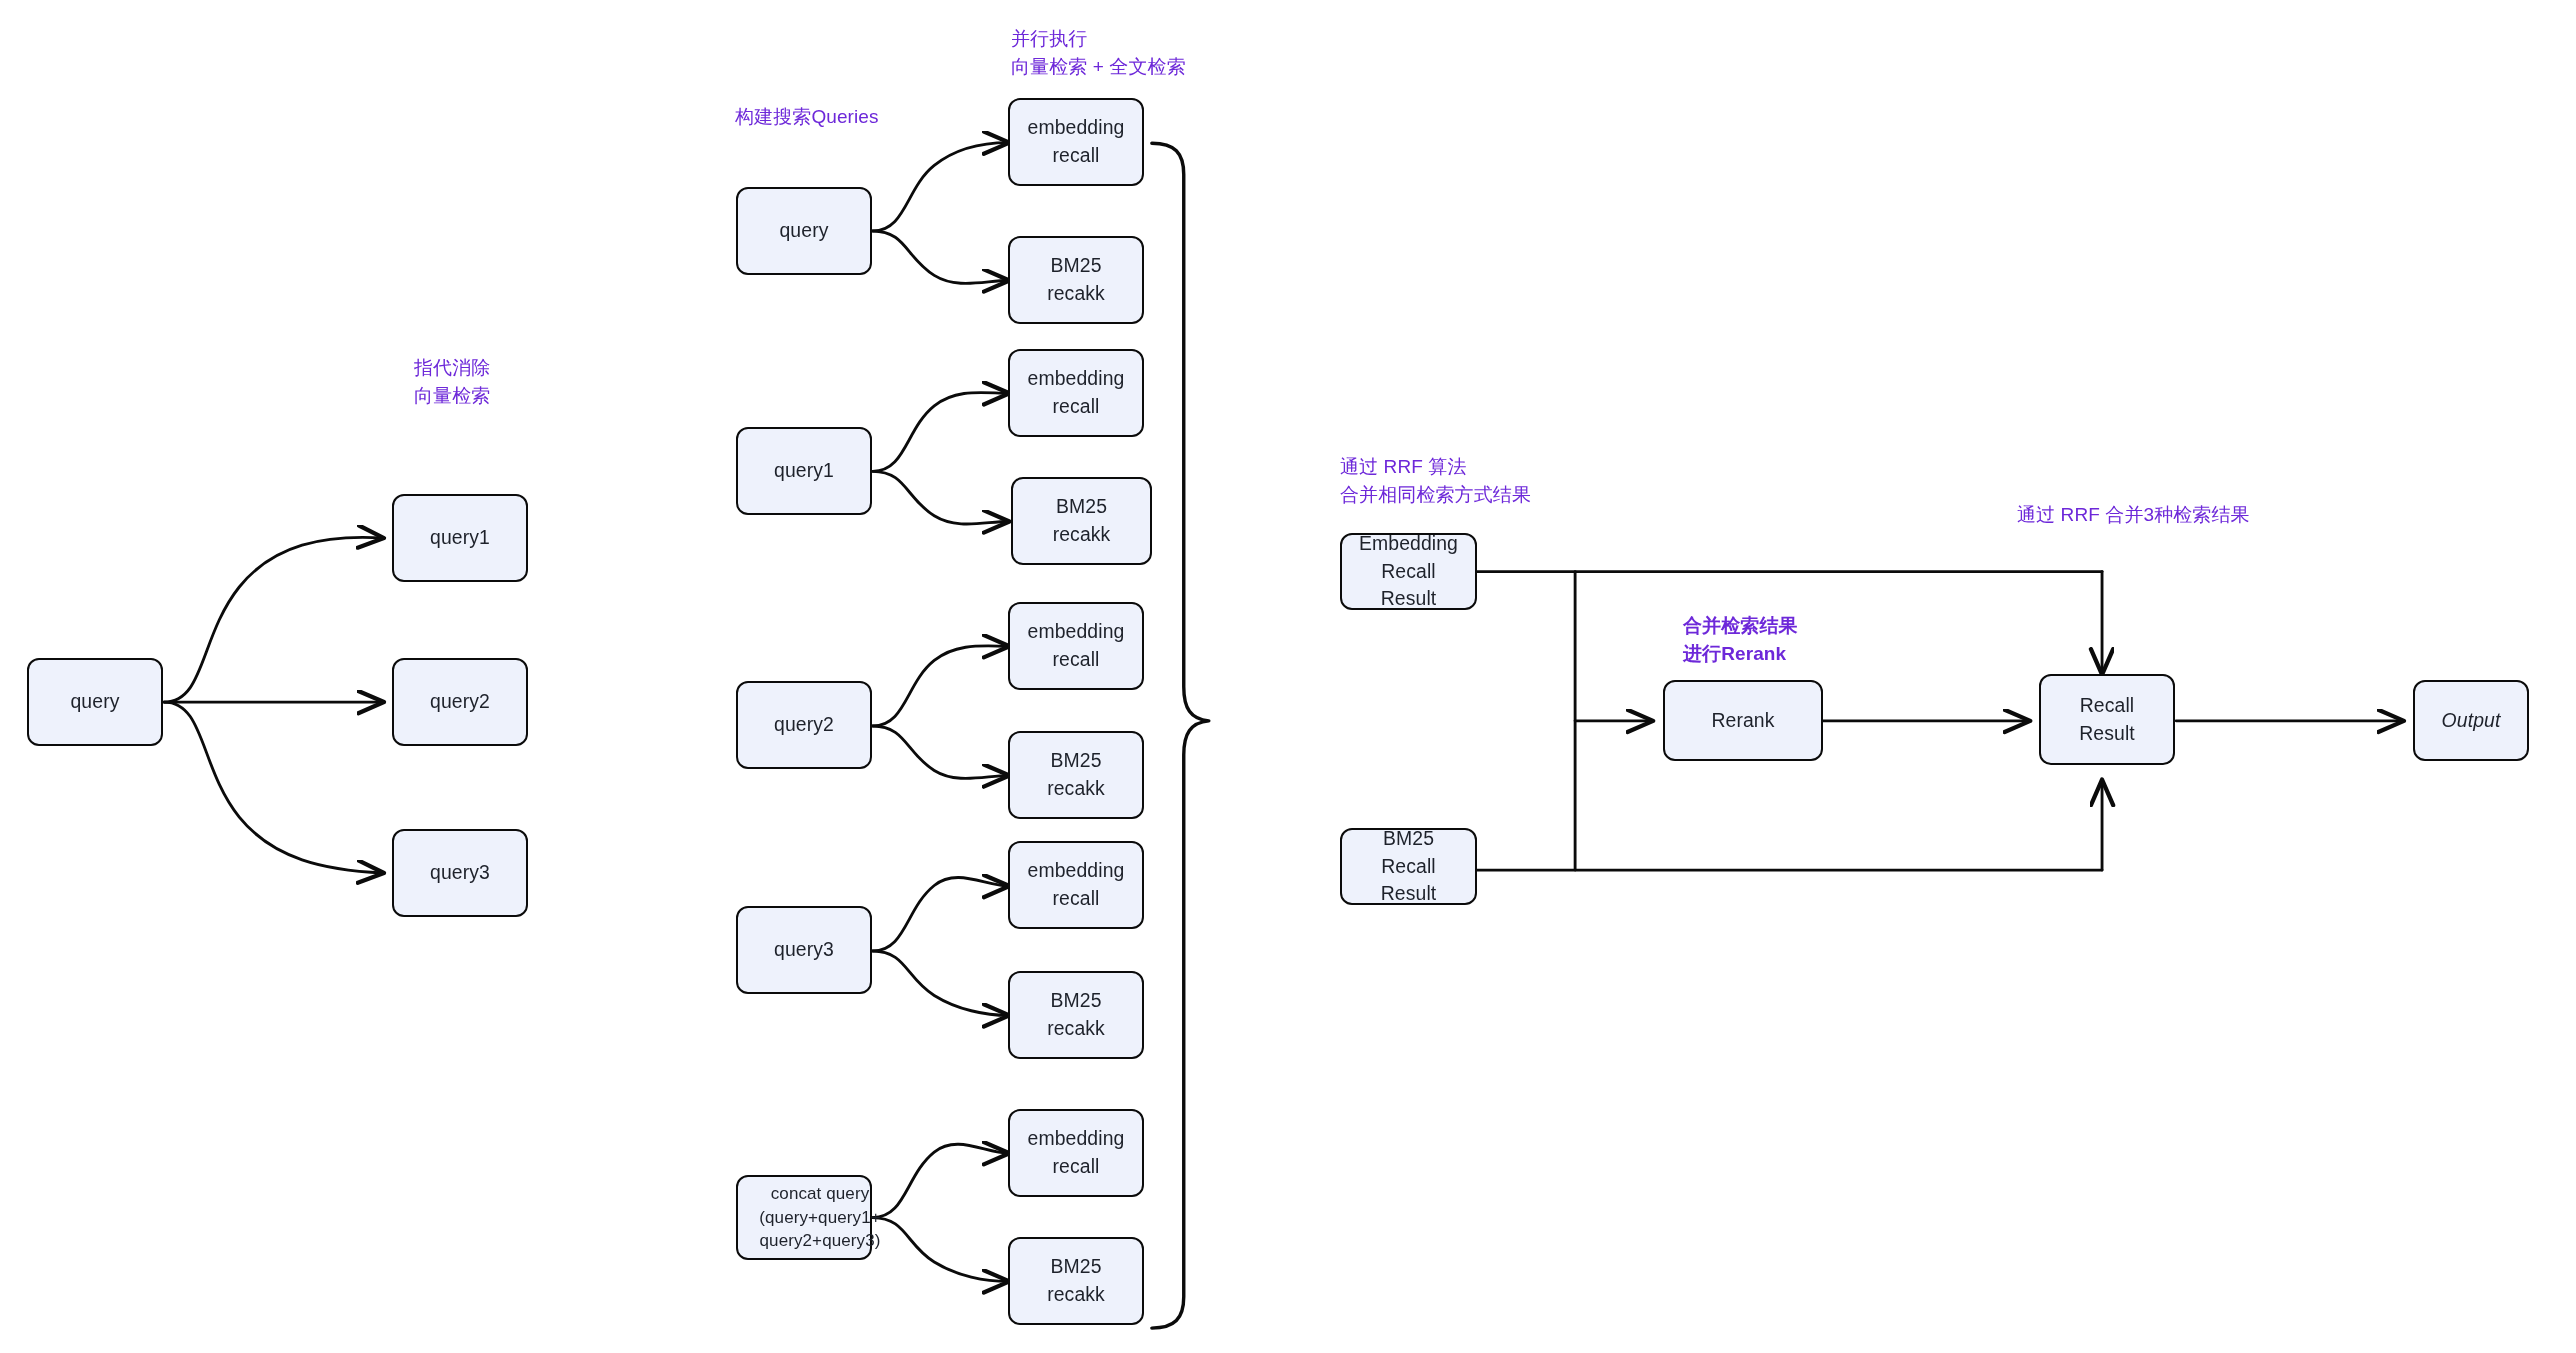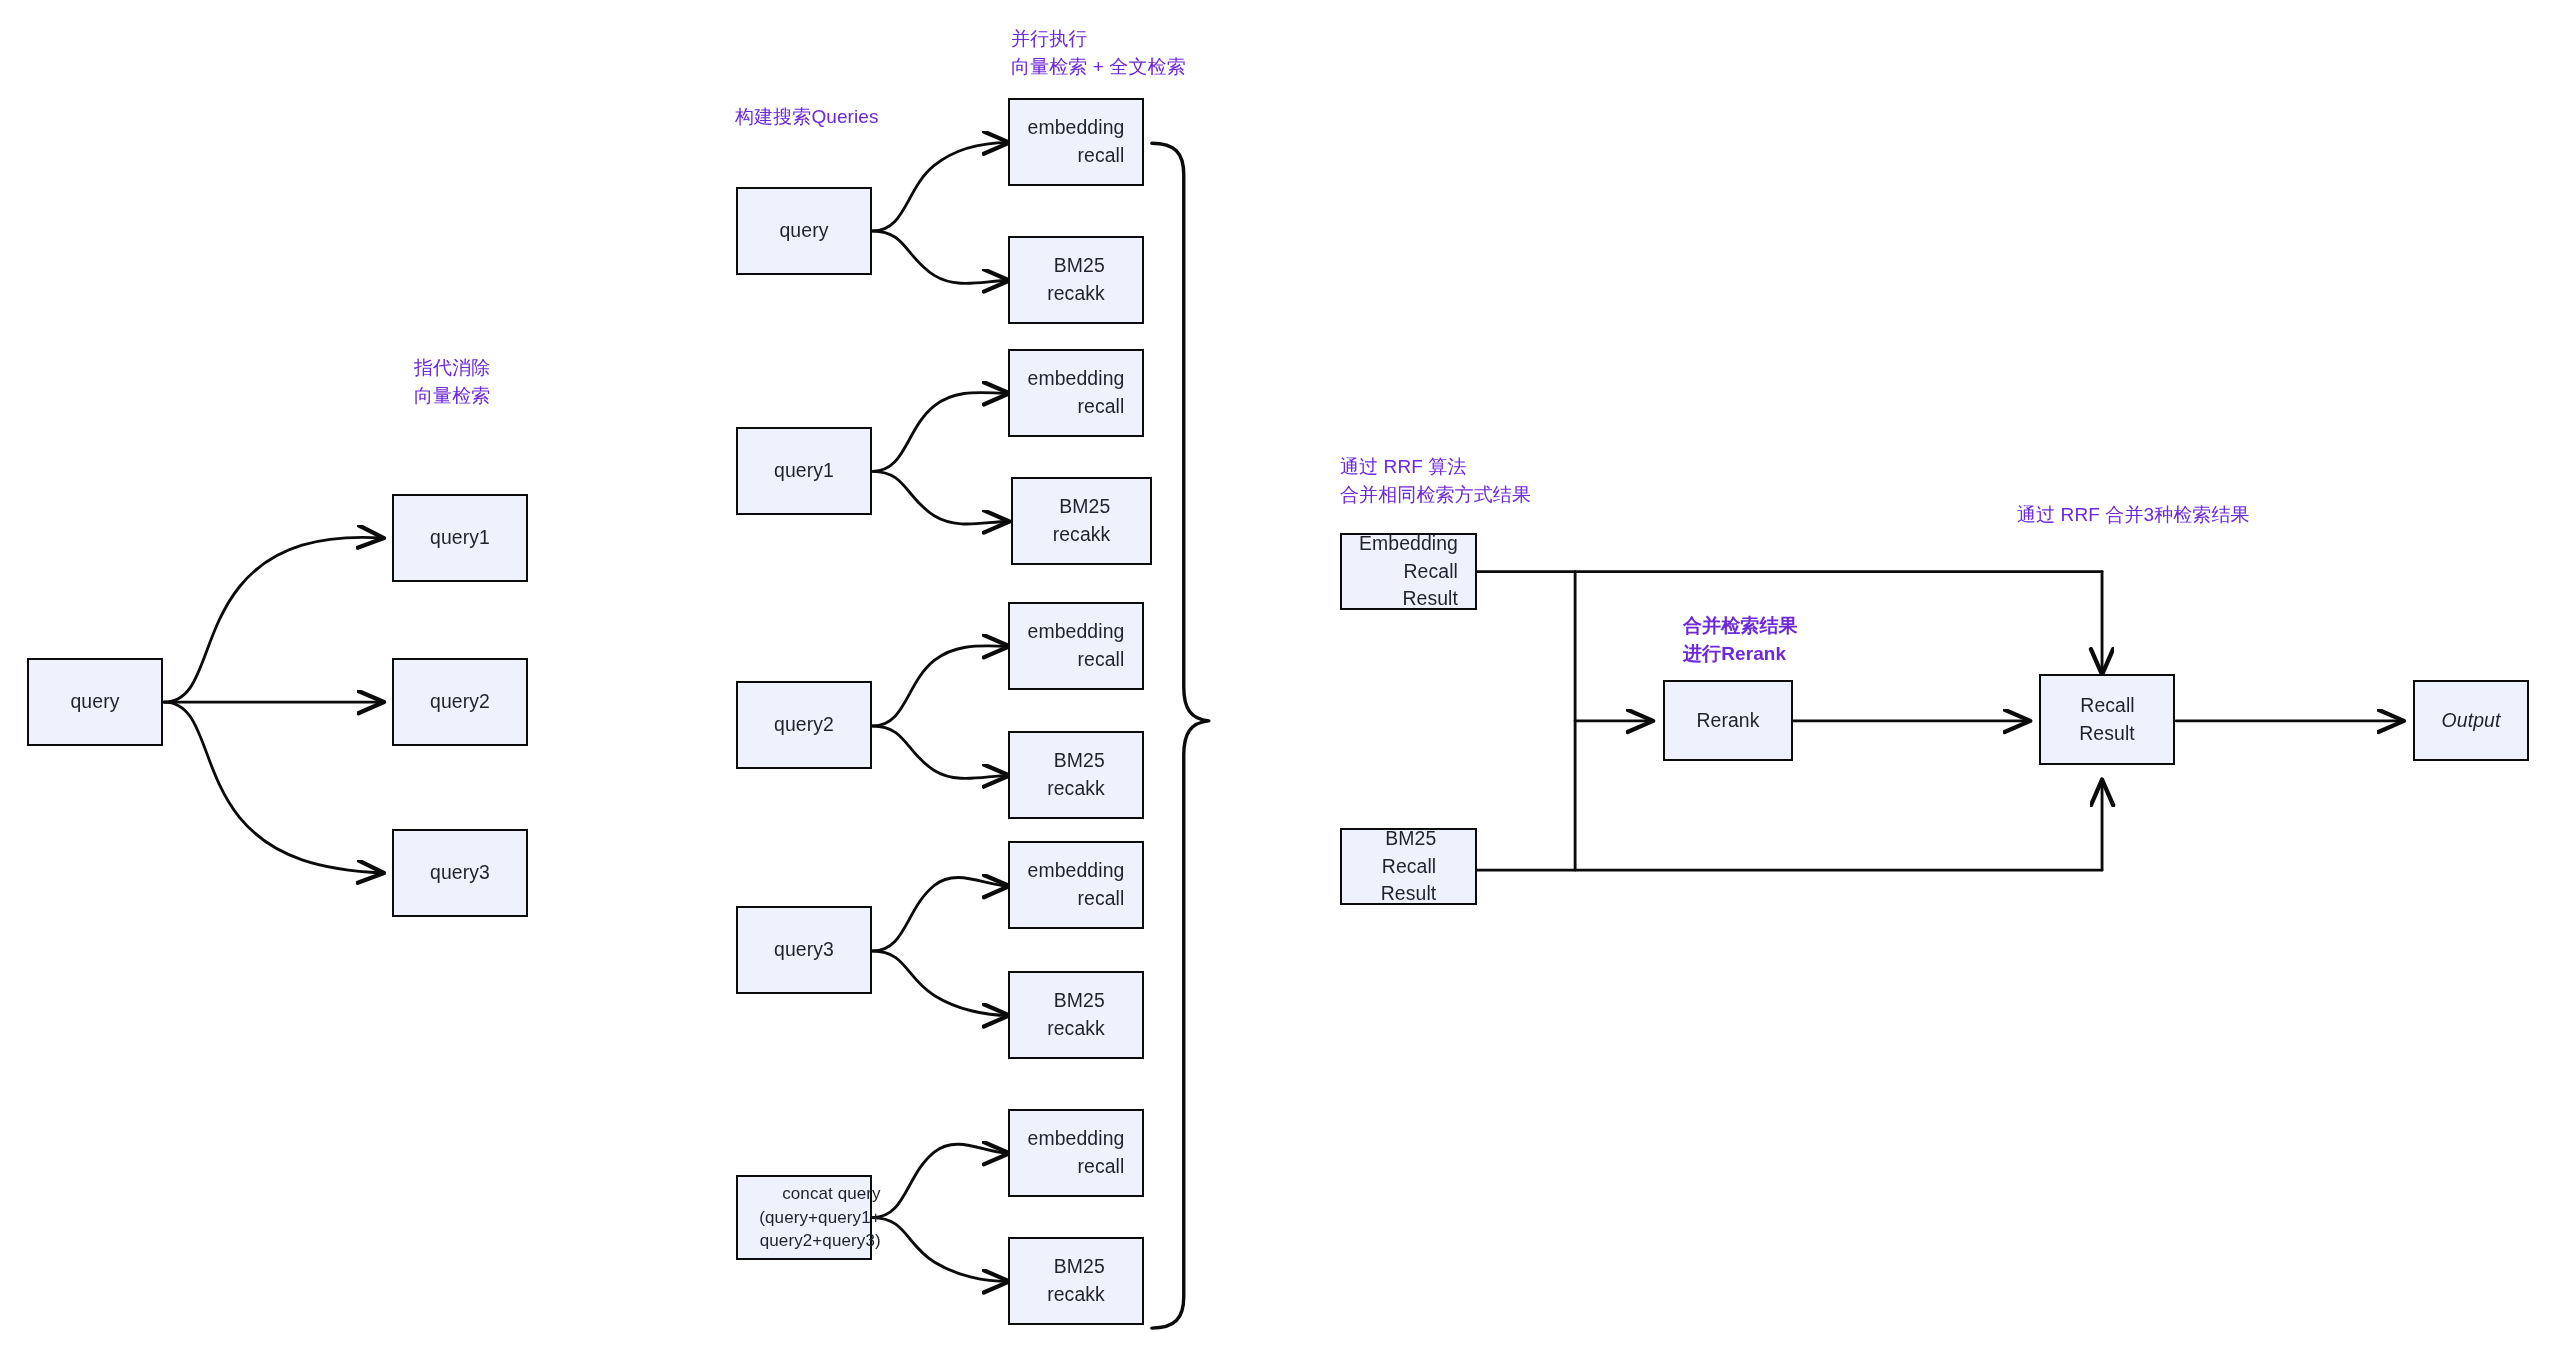--- a/index.html
+++ b/index.html
@@ -19,25 +19,25 @@
     left:0;top:0;
     width:2576px;
     height:1354px;
     pointer-events:none;
   }
   .node{
     position:absolute;
     box-sizing:border-box;
     background:#eef2fc;
     border:2.8px solid #0b0b0b;
-    border-radius:0;
+    border-radius:12px;
     display:flex;
     align-items:center;
     justify-content:center;
-    text-align:right;
+    text-align:center;
     color:#1e222b;
     font-size:19.4px;
     line-height:1.42;
     white-space:pre-line;
     letter-spacing:0.1px;
   }
   .anno{
     position:absolute;
     color:#6d28d9;
     font-size:19px;
@@ -162,21 +162,21 @@
 recakk</div>
 
   <div class="node" style="left:1340px; top:533px; width:137px; height:77px;">Embedding
 Recall
 Result</div>
 
   <div class="node" style="left:1340px; top:828px; width:137px; height:77px;">BM25
 Recall
 Result</div>
 
-  <div class="node" style="left:1663px; top:680px; width:130px; height:81px;">Rerank</div>
+  <div class="node" style="left:1663px; top:680px; width:160px; height:81px;">Rerank</div>
 
   <div class="node" style="left:2039px; top:674px; width:136px; height:91px;">Recall
 Result</div>
 
   <div class="node" style="left:2413px; top:680px; width:116px; height:81px;font-style:italic;">Output</div>
 
 </div>
 
 
 </body></html>

